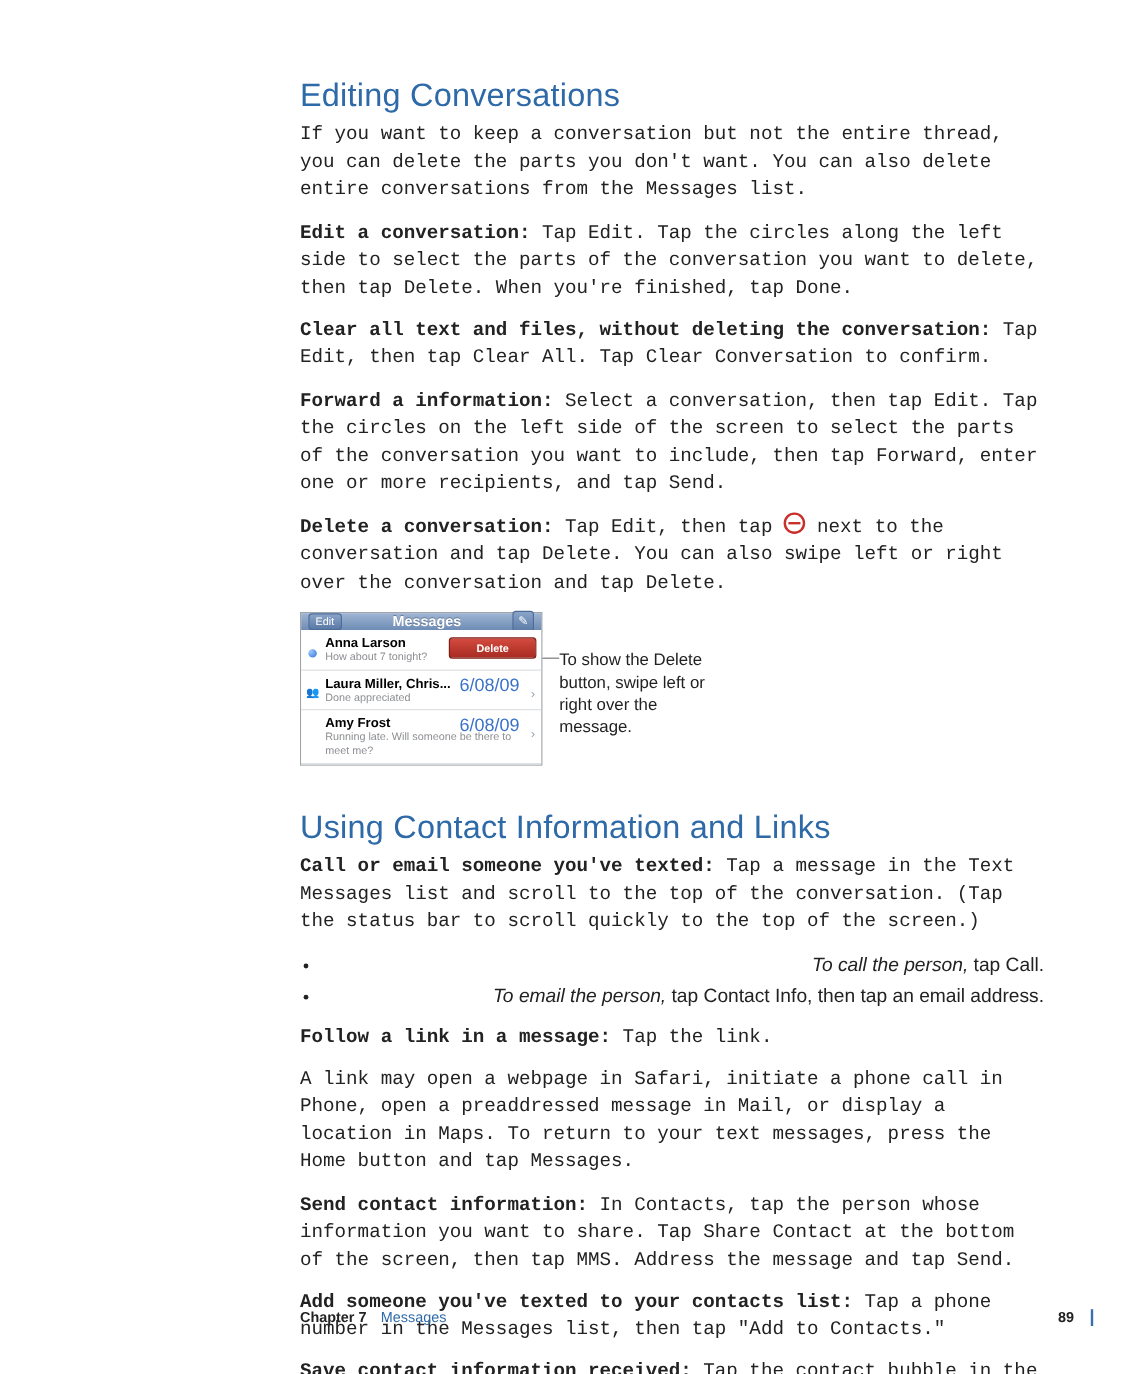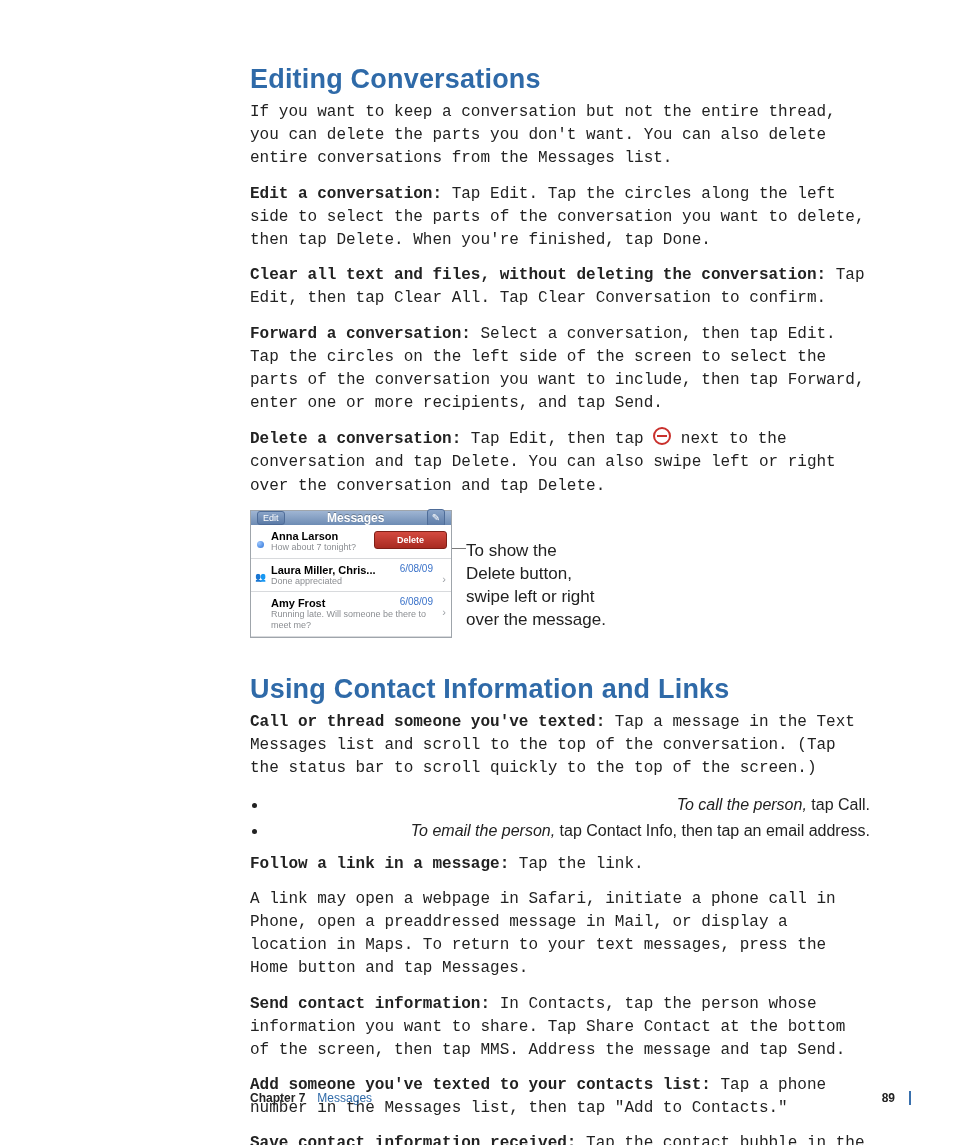--- a/index.html
+++ b/index.html
@@ -11,21 +11,21 @@
   }
   .page {
     width: 954px;
     height: 1145px;
     position: relative;
     box-sizing: border-box;
     padding: 64px 84px 40px 250px;
   }
   h2.section {
     color: #2f6aa8;
-    font-weight: 700;
+    font-weight: 400;
     font-size: 27px;
     margin: 0 0 6px 0;
     letter-spacing: 0.2px;
   }
   p {
     font-size: 16px;
     line-height: 1.45;
     margin: 0 0 12px 0;
     font-family: Liberation Mono, monospace;
   }
@@ -93,21 +93,21 @@
     border-bottom: 1px solid #d8dadd;
     padding: 5px 6px 5px 20px;
     position: relative;
   }
   .msg-name { font-weight: 700; font-size: 11px; color: #000; }
   .msg-prev { color: #8b8e92; font-size: 9px; line-height: 1.2; }
   .msg-date {
     position: absolute;
     right: 18px; top: 4px;
     color: #3a72c9;
-    font-size: 10px;
+    font-size: 15px;
   }
   .chevron {
     position: absolute;
     right: 5px; top: 14px;
     color: #9ca0a5;
     font-size: 11px;
   }
   .blue-dot {
     width: 7px; height: 7px; border-radius: 50%;
     background: radial-gradient(circle at 30% 30%, #9cc7ff, #2c72d6);
@@ -126,21 +126,21 @@
     background: linear-gradient(#d44a40, #a82b21);
     color: #fff;
     font-size: 9px;
     font-weight: 700;
     padding: 3px 22px;
     border-radius: 3px;
     border: 1px solid #7e1f17;
     text-align: right;
   }
   .callout {
-    font-size: 17px;
+    font-size: 14px;
     line-height: 1.35;
     color: #222;
     margin-left: 14px;
     margin-top: 30px;
     width: 140px;
     position: relative;
   }
   .callout::before {
     content: "";
     position: absolute;
@@ -188,21 +188,21 @@
 
   <p>
     <span class="bold-run">Edit a conversation:</span><span>  Tap Edit. Tap the circles along the left side to select the parts of the conversation you want to delete, then tap Delete. When you're finished, tap Done.</span>
   </p>
 
   <p>
     <span class="bold-run">Clear all text and files, without deleting the conversation:</span><span>  Tap Edit, then tap Clear All. Tap Clear Conversation to confirm.</span>
   </p>
 
   <p>
-    <span class="bold-run">Forward a conversation:</span><span>  Select a conversation, then tap Edit. Tap the circles on the left side of the screen to select the parts of the conversation you want to include, then tap Forward, enter one or more recipients, and tap Send.</span>
+    <span class="bold-run">Forward a information:</span><span>  Select a conversation, then tap Edit. Tap the circles on the left side of the screen to select the parts of the conversation you want to include, then tap Forward, enter one or more recipients, and tap Send.</span>
   </p>
 
   <p>
     <span class="bold-run">Delete a conversation:</span><span>  Tap Edit, then tap </span><span class="minus-icon"></span><span> next to the conversation and tap Delete. You can also swipe left or right over the conversation and tap Delete.</span>
   </p>
 
   <div class="figure-row">
     <div class="phone">
       <div class="phone-header">
         <span class="edit-btn">Edit</span>
@@ -232,21 +232,21 @@
         <span class="chevron">›</span>
       </div>
     </div>
 
     <div class="callout">To show the Delete button, swipe left or right over the message.</div>
   </div>
 
   <h2 class="section">Using Contact Information and Links</h2>
 
   <p>
-    <span class="bold-run">Call or thread someone you've texted:</span><span>  Tap a message in the Text Messages list and scroll to the top of the conversation. (Tap the status bar to scroll quickly to the top of the screen.)</span>
+    <span class="bold-run">Call or email someone you've texted:</span><span>  Tap a message in the Text Messages list and scroll to the top of the conversation. (Tap the status bar to scroll quickly to the top of the screen.)</span>
   </p>
 
   <ul class="bullets">
     <li>
       <span class="ital">To call the person,</span><span> tap Call.</span>
     </li>
     <li>
       <span class="ital">To email the person,</span><span> tap Contact Info, then tap an email address.</span>
     </li>
   </ul>

